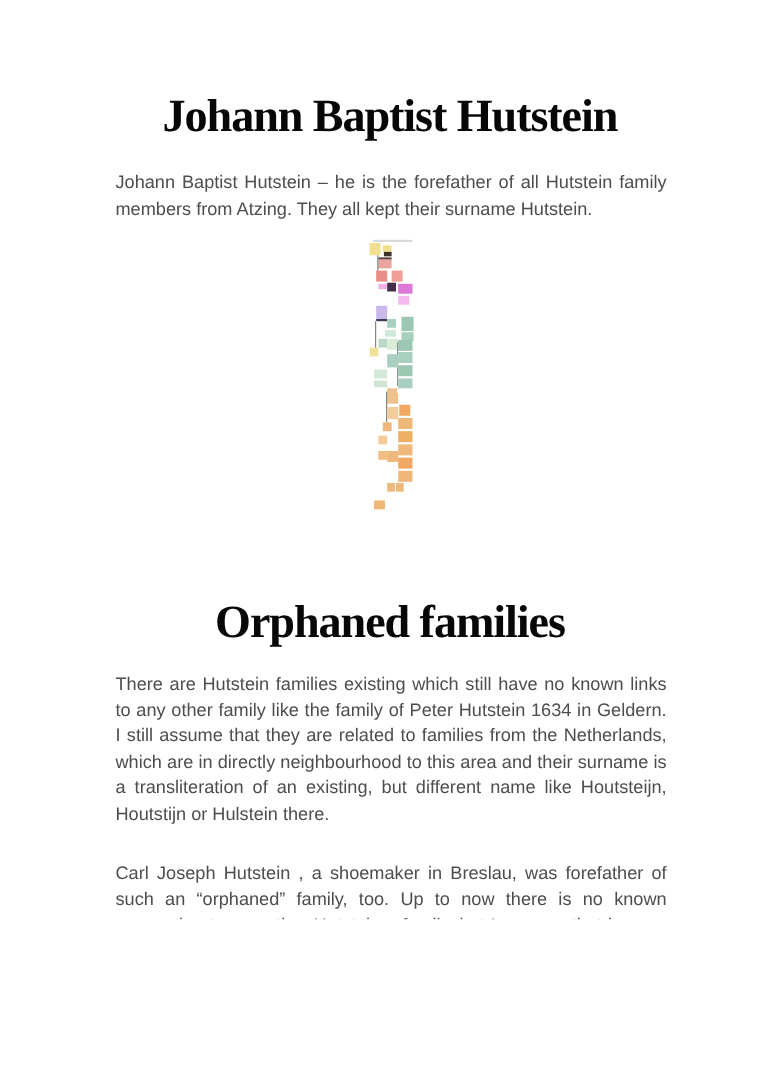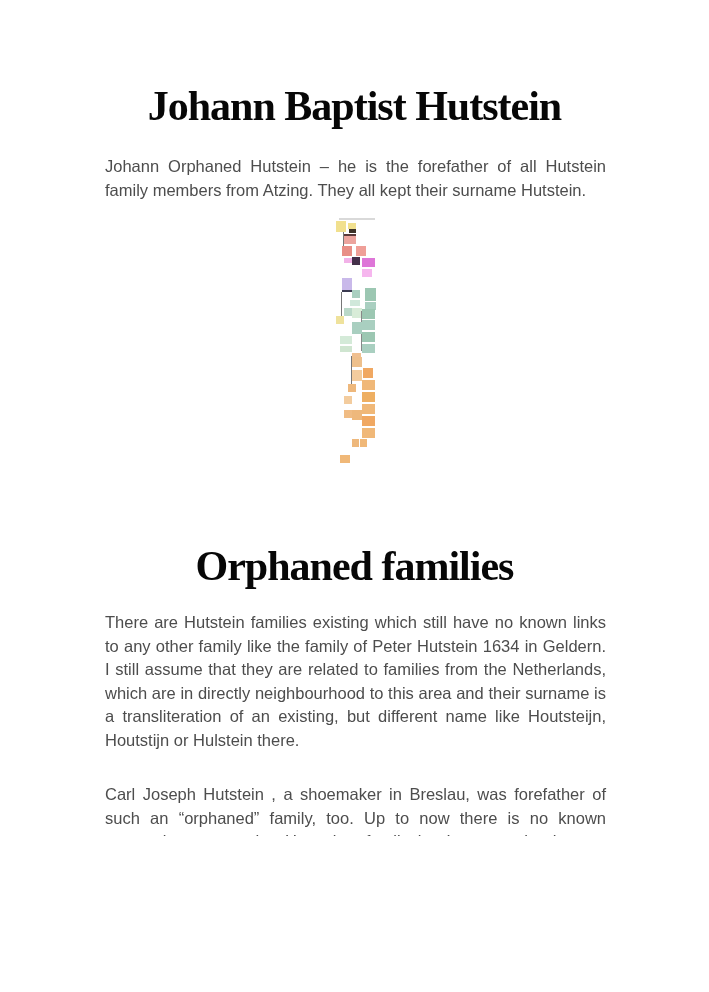--- a/index.html
+++ b/index.html
@@ -65,21 +65,21 @@
     margin-top: 22px;
   }
 </style>
 </head>
 <body>
 
 <div class="page">
 
   <h1 class="doc-title" id="title-1">Johann Baptist Hutstein</h1>
 
-  <div class="para" id="para-intro">Johann Orphaned Hutstein – he is the forefather of all Hutstein family members from Atzing. They all kept their surname Hutstein.</div>
+  <div class="para" id="para-intro">Johann Baptist Hutstein – he is the forefather of all Hutstein family members from Atzing. They all kept their surname Hutstein.</div>
 
   <div class="tree-figure">
       <div class="tbox" style="left: 6px; top: 2px; width: 36px; height: 2px; background: rgb(217, 217, 217);"></div>
       <div class="tbox" style="left: 3px; top: 5px; width: 10px; height: 11px; background: rgb(241, 224, 142);"></div>
       <div class="tbox" style="left: 15px; top: 7px; width: 8px; height: 6px; background: rgb(241, 224, 142);"></div>
       <div class="tbox" style="left: 16px; top: 13px; width: 7px; height: 4px; background: rgb(60, 50, 40);"></div>
       <div class="tbox" style="left: 11px; top: 18px; width: 12px; height: 2px; background: rgb(90, 58, 58);"></div>
       <div class="tbox" style="left: 11px; top: 20px; width: 12px; height: 8px; background: rgb(236, 164, 158);"></div>
       <div class="tbox" style="left: 10px; top: 16px; width: 1px; height: 16px; background: rgb(119, 119, 119);"></div>
       <div class="tbox" style="left: 9px; top: 30px; width: 10px; height: 10px; background: rgb(232, 142, 134);"></div>

